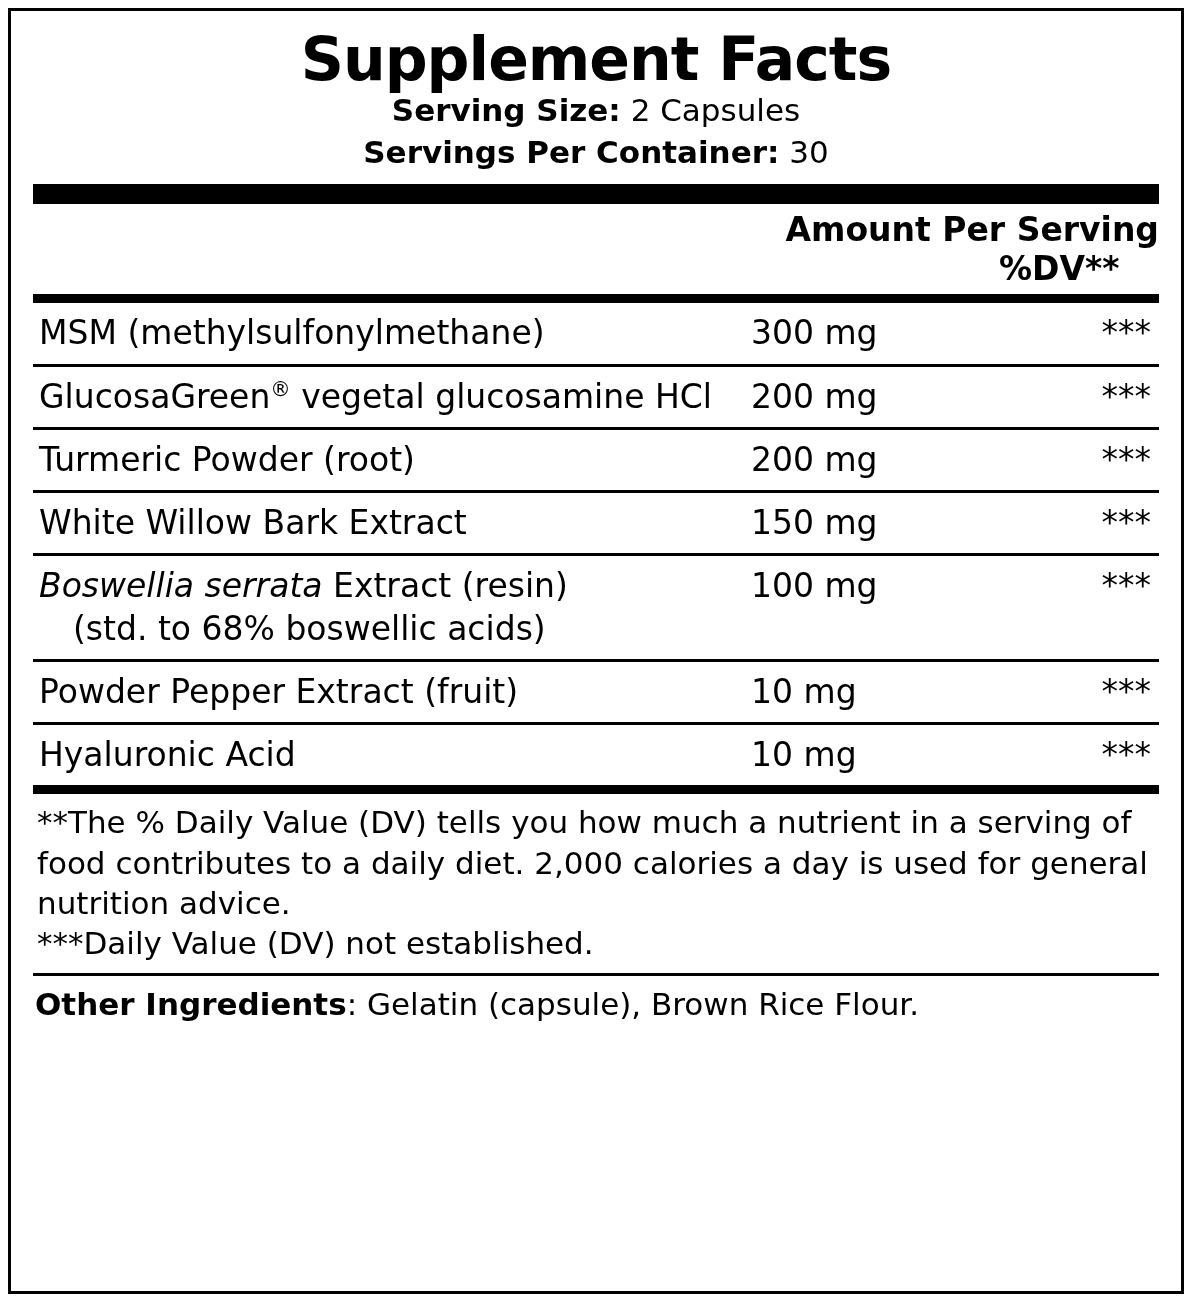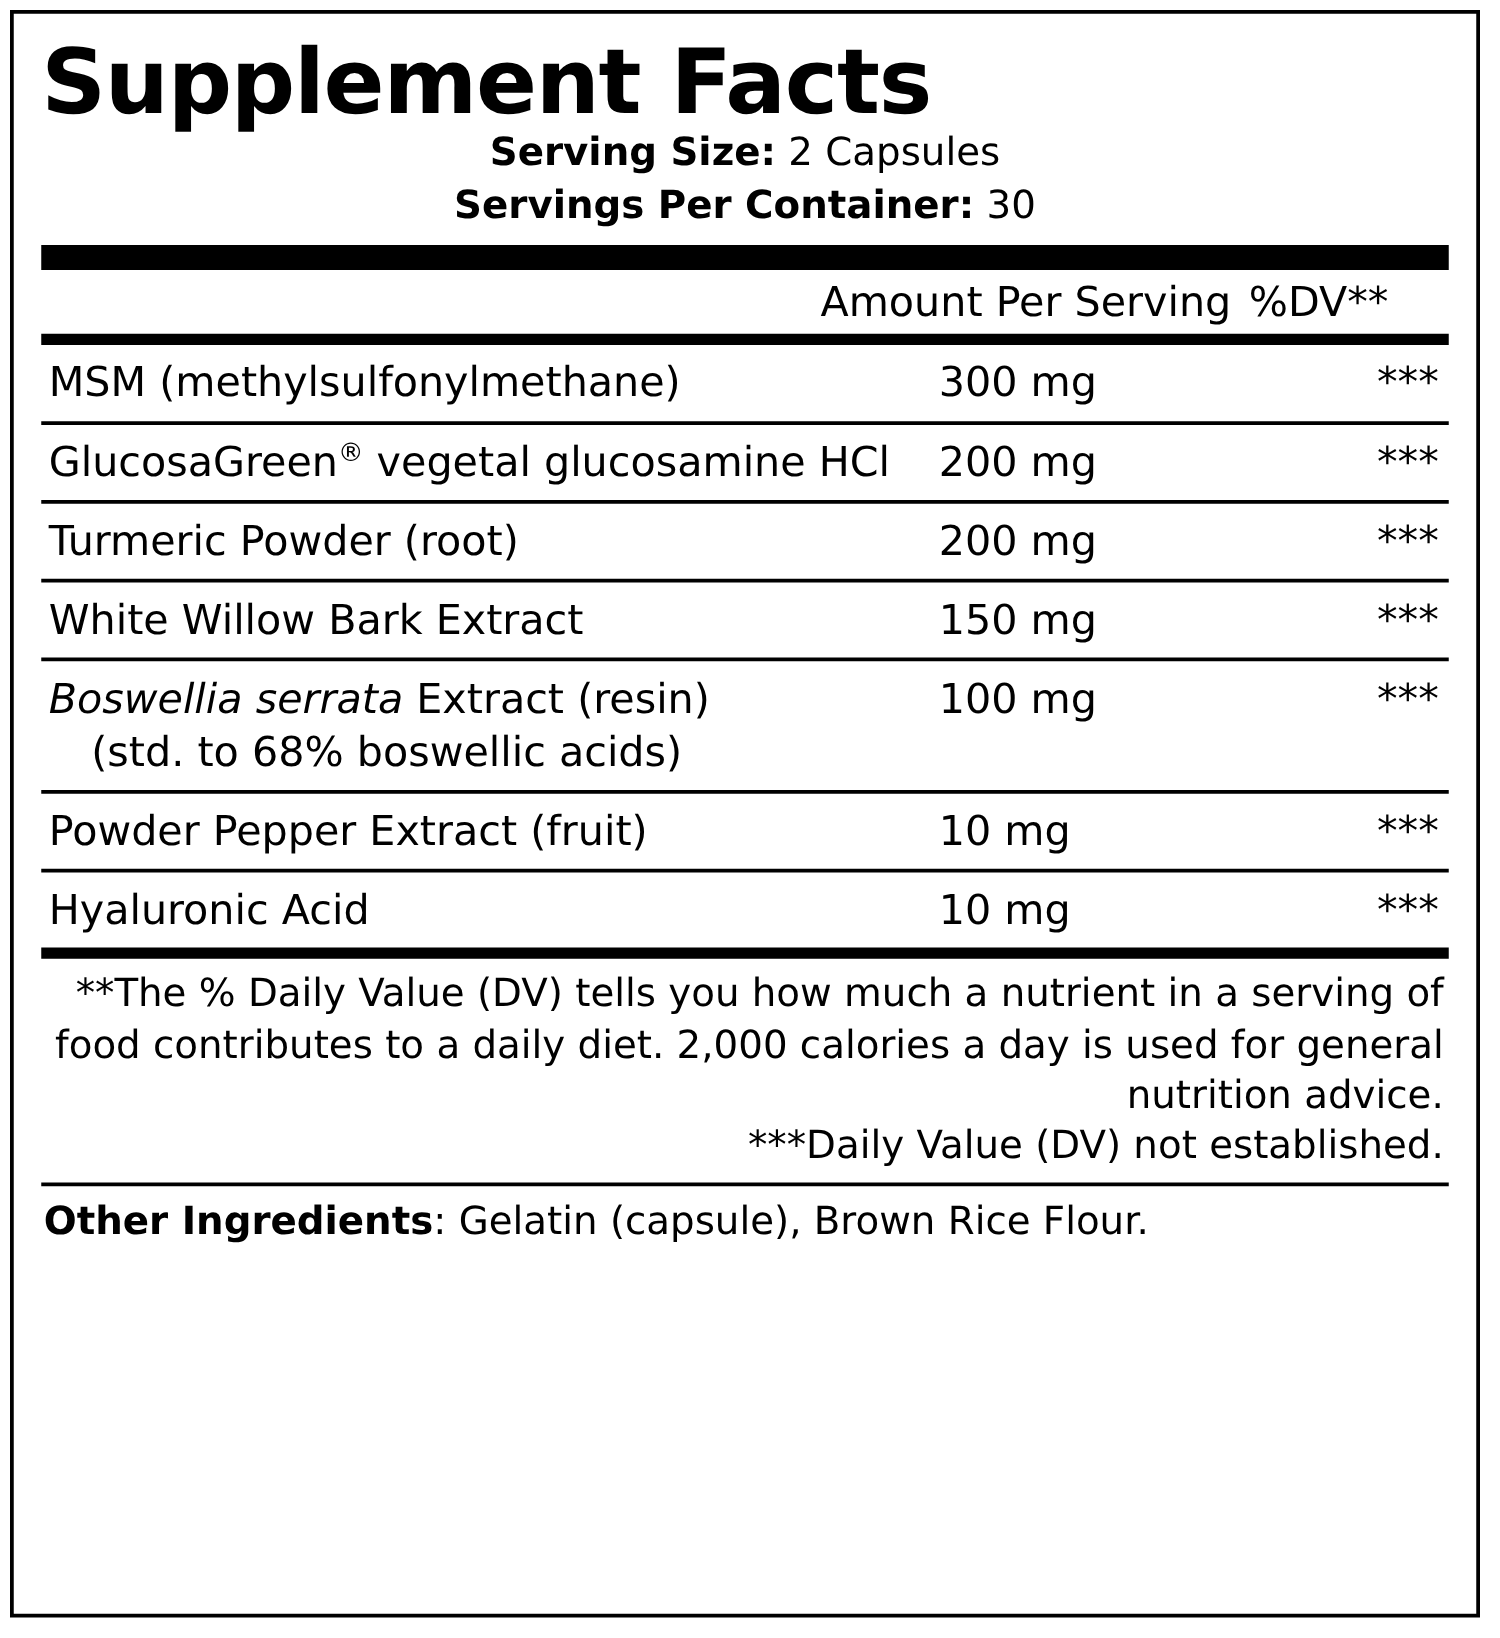--- a/index.html
+++ b/index.html
@@ -22,25 +22,25 @@
     width: 1176px;
     height: 1286px;
     border: 3px solid #000000;
     box-sizing: border-box;
     background: #ffffff;
     padding: 0 22px;
   }
 
   
   .title {
-    font-size: 72px;
+    font-size: 60px;
     font-weight: bold;
     line-height: 1.0;
     letter-spacing: -1px;
-    text-align: left;
+    text-align: center;
     margin: 18px 0 0 0;
     white-space: nowrap;
   }
 
   
   .serving-line {
     font-size: 31px;
     line-height: 1.28;
     margin-top: 2px;
     text-align: center;
@@ -58,23 +58,24 @@
   .rule-med {
     height: 9px;
     background: #000000;
   }
 
   
   .hdr-row {
     display: flex;
     align-items: flex-end;
     justify-content: flex-end;
-    font-weight: normal;
+    font-weight: bold;
     font-size: 33px;
     padding: 6px 0 6px 0;
+    flex-direction: column;
   }
   .hdr-aps {
     text-align: right;
   }
   .hdr-dv {
     width: 160px;
     text-align: left;
     padding-left: 14px;
   }
 
@@ -126,21 +127,20 @@
   }
 
   
   .footnotes {
     font-size: 31px;
     line-height: 1.3;
     padding: 8px 4px 0 4px;
   }
   .footnotes p {
     margin: 0;
-    text-align: right;
   }
 
   .bottom-divider {
     height: 3px;
     background: #000000;
     margin-top: 10px;
   }
 
   .other-ing {
     font-size: 31px;

